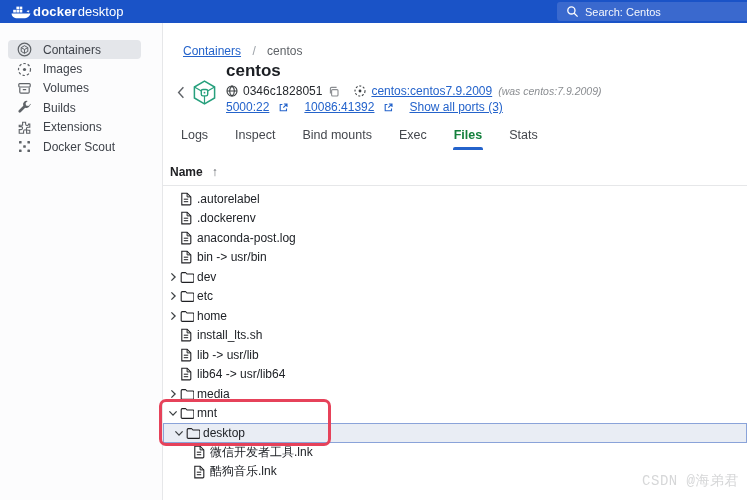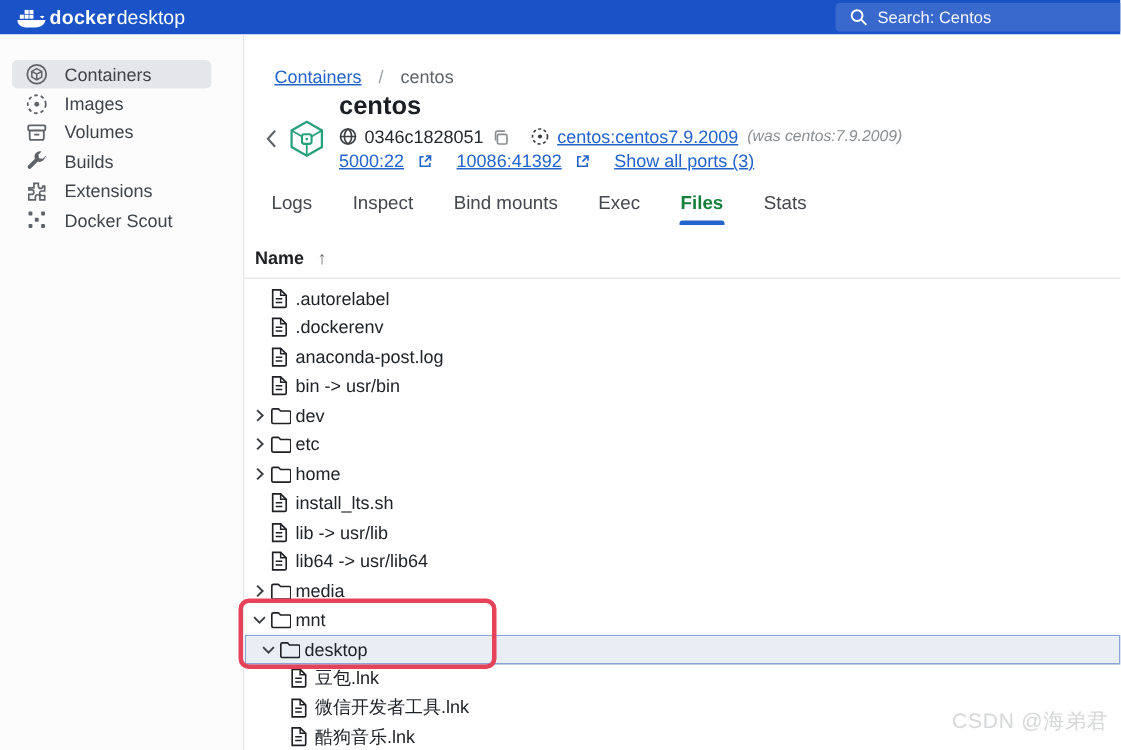--- a/index.html
+++ b/index.html
@@ -59,21 +59,21 @@
   .frow { display:flex; align-items:center; height:19.5px; cursor:pointer; position:relative; }
   .frow.d0 { padding-left:5px; } .frow.d1 { padding-left:11px; } .frow.d2 { padding-left:18px; }
   .frow.selected { background:#e9edf4; box-shadow:inset 0 0 0 1px #8aa3d9; }
   .chev { width:12px; height:12px; display:inline-flex; align-items:center; flex:none; cursor:pointer; }
   .ficon { width:17px; display:inline-flex; align-items:center; flex:none; }
   .flabel { font-size:12px; color:#202328; white-space:nowrap; }
 
   .red-box { position:absolute; left:-4px; top:376px; width:172px; height:47px;
     border:3px solid #e6425a; border-radius:7px; z-index:6; pointer-events:none; }
 
-  .watermark { position:absolute; right:8px; bottom:10px; font-size:14px; color:#d6d7d8; letter-spacing:.5px; }
+  .watermark { position:absolute; right:8px; bottom:10px; font-size:14px; color:#d6d7d8; letter-spacing:.5px;font-family:Liberation Mono, monospace; }
 </style>
 </head>
 <body>
 
 <div class="app">
 
   <div class="topbar">
     <div class="brand">
       <span style="display:inline-flex">
         <svg width="20" height="14" viewBox="0 0 20 14">
@@ -392,30 +392,20 @@
           <span class="flabel">desktop</span>
         </div>
         <div class="frow d2">
           <span class="chev"></span>
           <span class="ficon">
             <svg width="12" height="14" viewBox="0 0 12 14" fill="none" stroke="#202124" stroke-width="1.1">
               <path d="M1.8 1.2h5.3L10.8 4.9V12c0 .5-.4.9-.9.9H1.8z"></path>
               <path d="M7.1 1.2v3.7h3.7M3.8 7.2h4.4M3.8 9.7h4.4" stroke-width="1"></path>
             </svg>
           </span>
-          <span class="flabel">豆包.lnk</span>
-        </div>
-        <div class="frow d2">
-          <span class="chev"></span>
-          <span class="ficon">
-            <svg width="12" height="14" viewBox="0 0 12 14" fill="none" stroke="#202124" stroke-width="1.1">
-              <path d="M1.8 1.2h5.3L10.8 4.9V12c0 .5-.4.9-.9.9H1.8z"></path>
-              <path d="M7.1 1.2v3.7h3.7M3.8 7.2h4.4M3.8 9.7h4.4" stroke-width="1"></path>
-            </svg>
-          </span>
           <span class="flabel">微信开发者工具.lnk</span>
         </div>
         <div class="frow d2">
           <span class="chev"></span>
           <span class="ficon">
             <svg width="12" height="14" viewBox="0 0 12 14" fill="none" stroke="#202124" stroke-width="1.1">
               <path d="M1.8 1.2h5.3L10.8 4.9V12c0 .5-.4.9-.9.9H1.8z"></path>
               <path d="M7.1 1.2v3.7h3.7M3.8 7.2h4.4M3.8 9.7h4.4" stroke-width="1"></path>
             </svg>
           </span>

